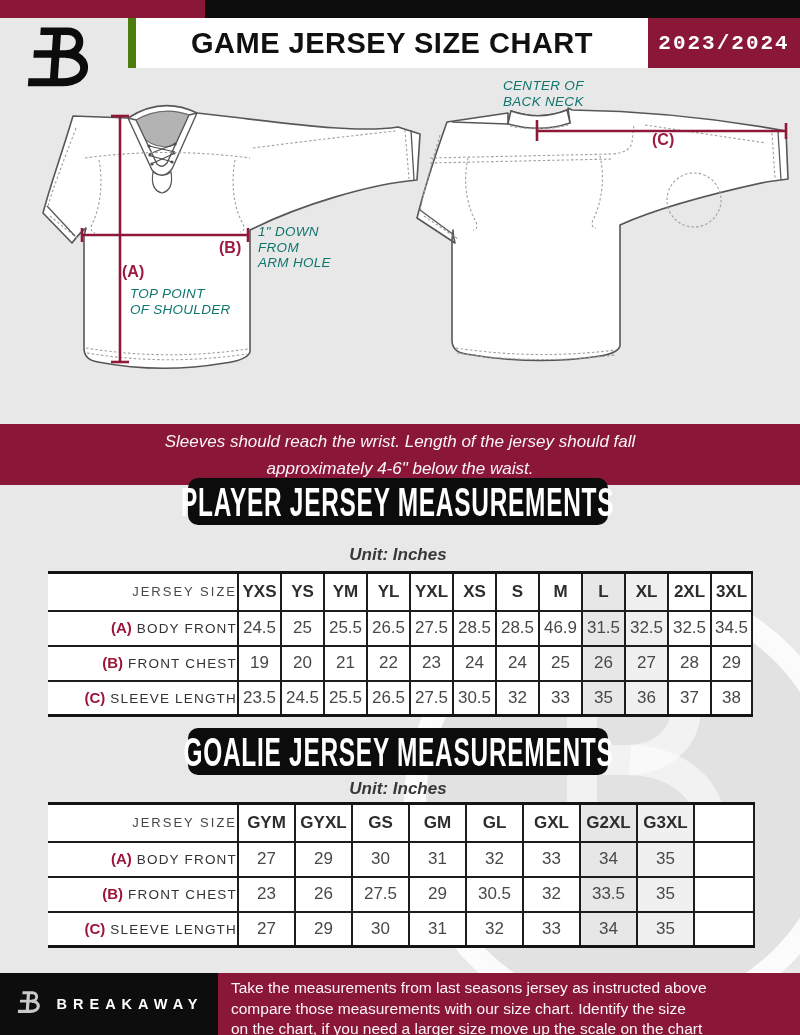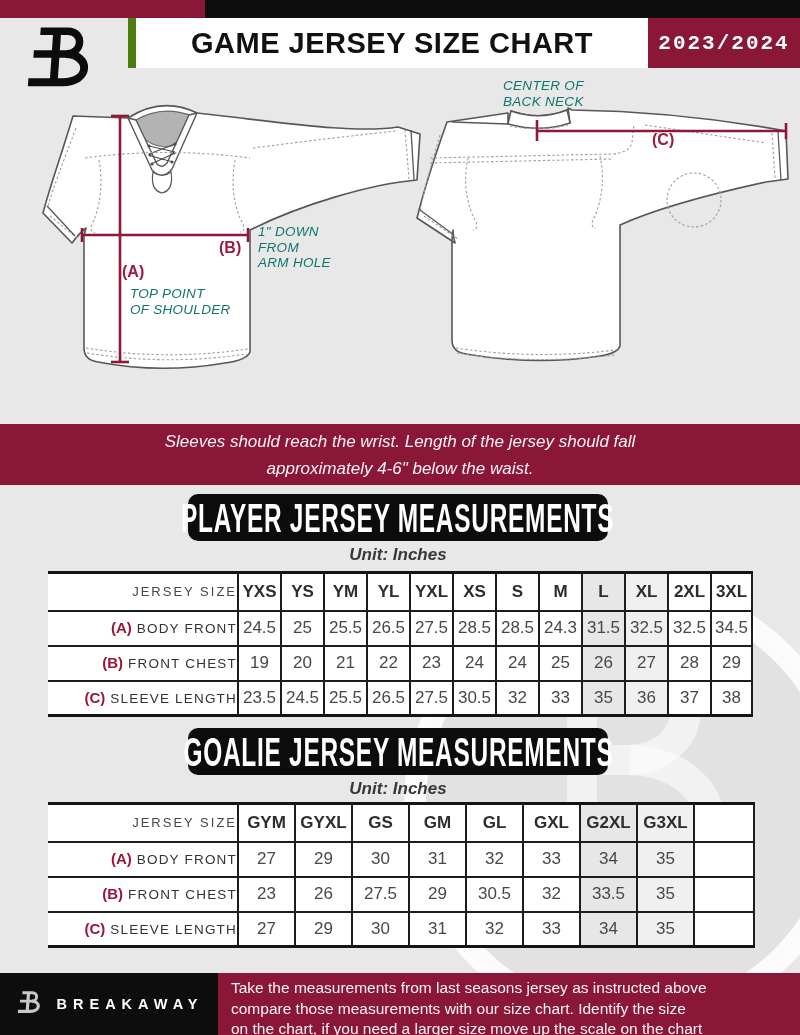--- a/index.html
+++ b/index.html
@@ -188,21 +188,21 @@
   <div class="abs note" style="left:130px;top:286px;">
     <div>TOP POINT</div>
     <div>OF SHOULDER</div>
   </div>
 
   <div class="abs" id="banner">
     <div>Sleeves should reach the wrist. Length of the jersey should fall</div>
     <div>approximately 4-6" below the waist.</div>
   </div>
 
-  <div class="abs blackbox" style="top:494px;">
+  <div class="abs blackbox" style="top:478px;">
     <span>PLAYER JERSEY MEASUREMENTS</span>
   </div>
   <div class="abs unit" style="top:545px;">Unit: Inches</div>
 
   <table class="sztable" id="player-table" style="top:571px;">
     <colgroup>
       <col style="width:190px;">
       <col style="width:43px;">
         <col style="width:43px;">
         <col style="width:43px;">
@@ -234,21 +234,21 @@
     </tr>
     <tr style="height:35px;">
       <td class="lab"><span class="tag2">(A)</span><span class="lbl">BODY FRONT</span></td>
       <td class="val">24.5</td>
       <td class="val">25</td>
       <td class="val">25.5</td>
       <td class="val">26.5</td>
       <td class="val">27.5</td>
       <td class="val">28.5</td>
       <td class="val">28.5</td>
-      <td class="val">24.3</td>
+      <td class="val">46.9</td>
       <td class="val">31.5</td>
       <td class="val">32.5</td>
       <td class="val">32.5</td>
       <td class="val">34.5</td>
     </tr>
     <tr style="height:35px;">
       <td class="lab"><span class="tag2">(B)</span><span class="lbl">FRONT CHEST</span></td>
       <td class="val">19</td>
       <td class="val">20</td>
       <td class="val">21</td>

